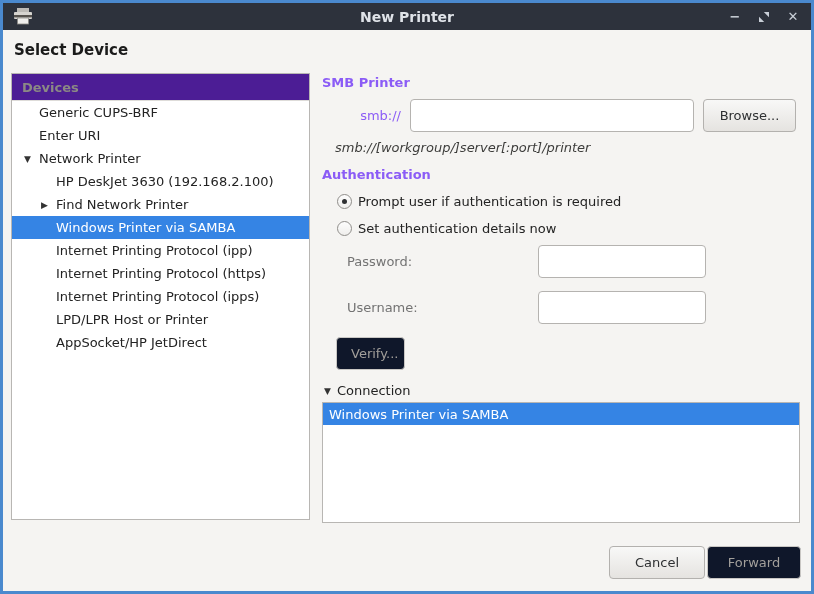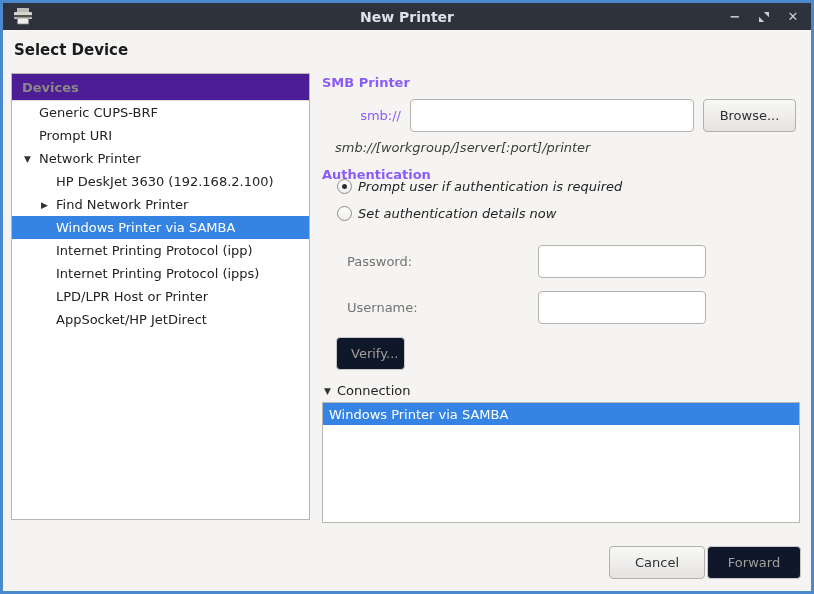--- a/index.html
+++ b/index.html
@@ -60,21 +60,21 @@
   .btn {
     height:33px; border:1px solid #b3b1ae; border-radius:4px;
     background:linear-gradient(#f8f8f7,#e5e3e0);
     font-family:inherit; font-size:13px; color:#2e3032; padding:0 14px; cursor:default;
   }
   .btn.disabled { background:#0f172a; border-color:#c9c7c4; color:#a29f9b; }
   #browse-btn { margin-left:9px; width:93px; }
 
   .smb-hint { position:absolute; left:332px; top:137px; font-style:italic; color:#3d3d3b; }
 
-  .radio-group { position:absolute; left:334px; top:174px; width:460px;font-style:italic; }
+  .radio-group { position:absolute; left:334px; top:189px; width:460px; }
   .radio-row { display:flex; align-items:center; height:19px; margin-bottom:8px; }
   .radio-circle { width:15px; height:15px; border-radius:50%; border:1px solid #908e8b;
                   background:linear-gradient(#fdfdfd,#efeeec); margin-right:6px; position:relative; flex:0 0 15px; }
   .radio-circle.checked::after {
     content:""; position:absolute; left:4px; top:4px; width:5px; height:5px;
     border-radius:50%; background:#2e3032;
   }
 
   .form-row { position:absolute; left:344px; width:362px; height:33px; display:flex; align-items:center; }
   #password-row { top:242px; }
@@ -131,41 +131,45 @@
     <div class="devices-header">
       <span>Devices</span>
     </div>
     <div class="dev-rows">
         <div class="dev-row" style="padding-left: 10px;">
           <span class="expander"></span>
           <span>Generic CUPS-BRF</span>
         </div>
         <div class="dev-row" style="padding-left: 10px;">
           <span class="expander"></span>
-          <span>Prompt URI</span>
+          <span>Enter URI</span>
         </div>
         <div class="dev-row" style="padding-left: 10px;">
           <span class="expander">▼</span>
           <span>Network Printer</span>
         </div>
         <div class="dev-row" style="padding-left: 27px;">
           <span class="expander"></span>
           <span>HP DeskJet 3630 (192.168.2.100)</span>
         </div>
         <div class="dev-row" style="padding-left: 27px;">
           <span class="expander">▶</span>
           <span>Find Network Printer</span>
         </div>
         <div class="dev-row selected" style="padding-left: 27px;">
           <span class="expander"></span>
           <span>Windows Printer via SAMBA</span>
         </div>
         <div class="dev-row" style="padding-left: 27px;">
           <span class="expander"></span>
           <span>Internet Printing Protocol (ipp)</span>
+        </div>
+        <div class="dev-row" style="padding-left: 27px;">
+          <span class="expander"></span>
+          <span>Internet Printing Protocol (https)</span>
         </div>
         <div class="dev-row" style="padding-left: 27px;">
           <span class="expander"></span>
           <span>Internet Printing Protocol (ipps)</span>
         </div>
         <div class="dev-row" style="padding-left: 27px;">
           <span class="expander"></span>
           <span>LPD/LPR Host or Printer</span>
         </div>
         <div class="dev-row" style="padding-left: 27px;">

